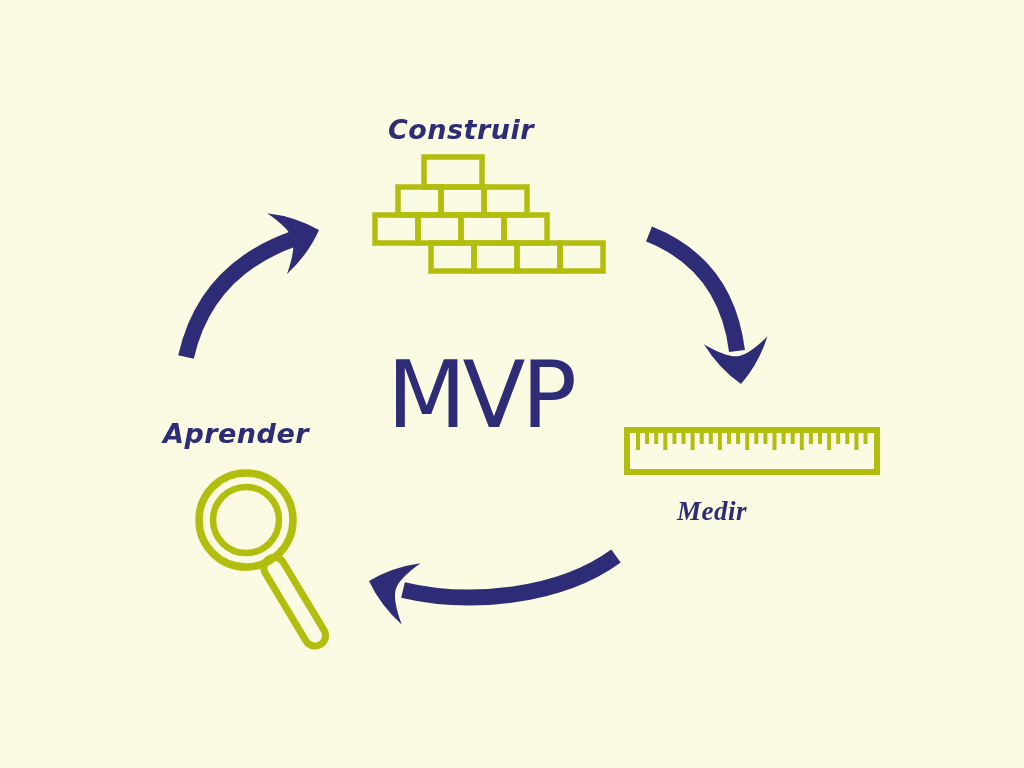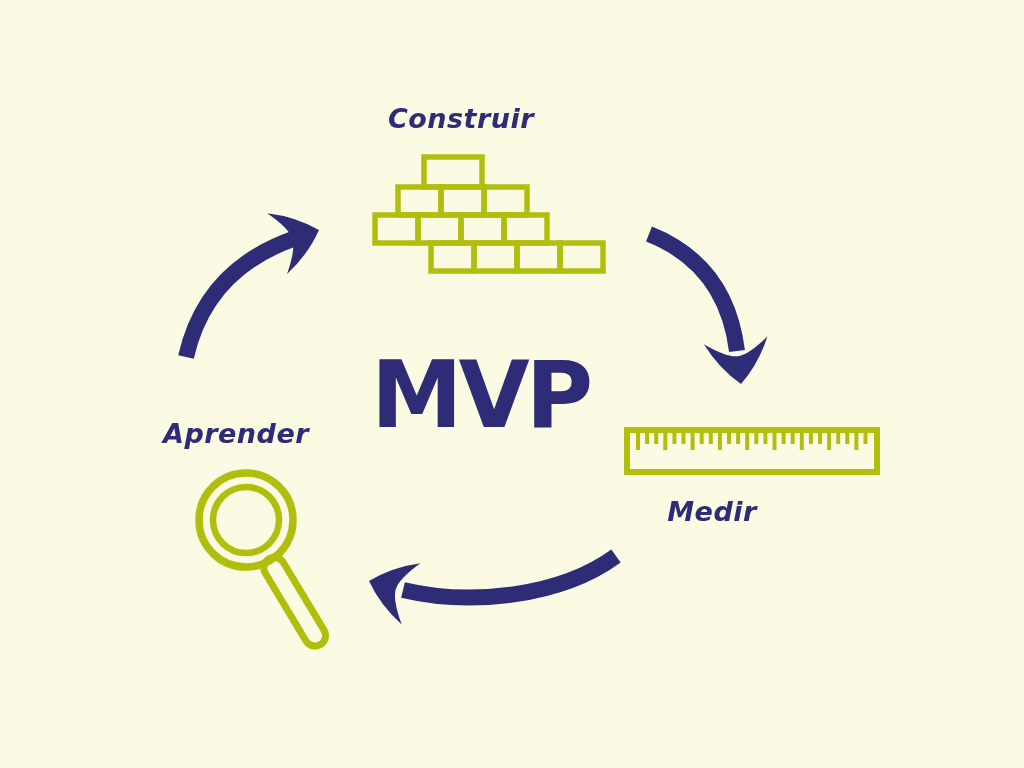--- a/index.html
+++ b/index.html
@@ -42,29 +42,29 @@
   .step-label {
     position: absolute;
     width: 240px;
     text-align: center;
     font-style: italic;
     font-weight: bold;
     font-size: 27px;
     color: var(--navy);
     letter-spacing: 0.5px;
   }
-  .label-construir { left: 341px; top: 103px; }
+  .label-construir { left: 341px; top: 114px; }
   .label-aprender  { left: 116px; top: 418px; }
-  .label-medir     { left: 592px; top: 496px; }
+  .label-medir     { left: 592px; top: 496px; font-family: Liberation Serif, serif; }
   .center-title {
     position: absolute;
     left: 320px; top: 350px;
     width: 320px;
     text-align: center;
-    font-weight: bold;
+    font-weight: normal;
     font-size: 92px;
     line-height: 92px;
     letter-spacing: -4px;
     color: var(--navy);
   }
 </style>
 </head>
 <body>
 
 <div class="canvas" data-name="mvp-cycle-diagram">

